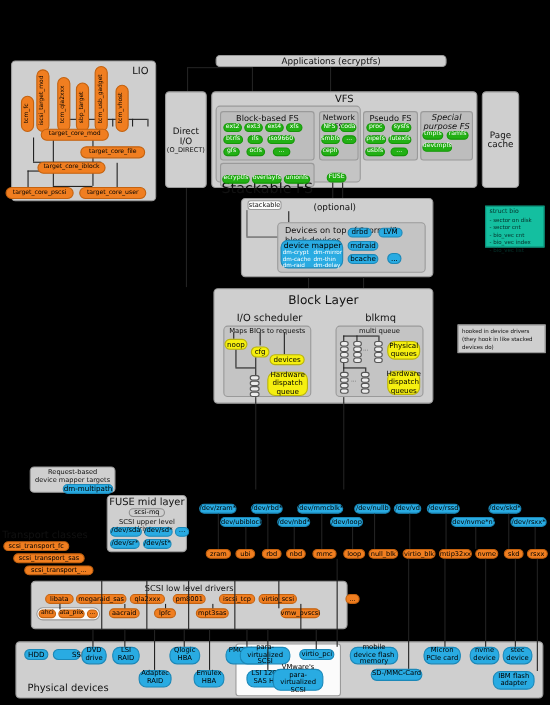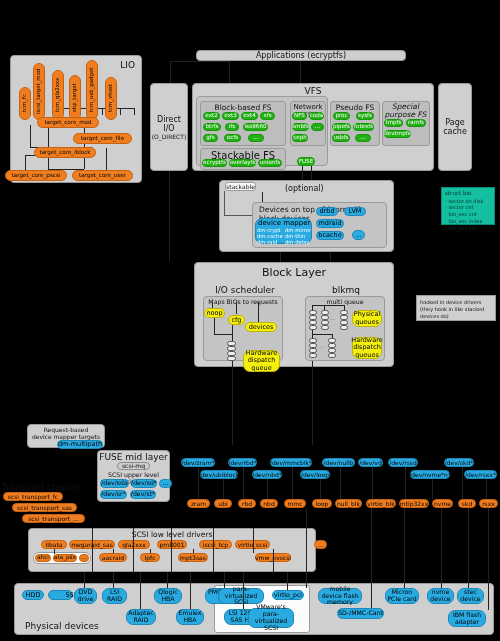--- a/index.html
+++ b/index.html
@@ -94,21 +94,21 @@
 <div class="abs pill green" style="left:241px;top:112px;width:17px;height:8px;">ext4</div>
 <div class="abs pill green" style="left:260px;top:112px;width:15px;height:8px;">xfs</div>
 <div class="abs pill green" style="left:203px;top:123px;width:18px;height:8px;">btrfs</div>
 <div class="abs pill green" style="left:225px;top:123px;width:14px;height:8px;">ifs</div>
 <div class="abs pill green" style="left:243px;top:123px;width:25px;height:8px;">iso9660</div>
 <div class="abs pill green" style="left:203px;top:134px;width:15px;height:8px;">gfs</div>
 <div class="abs pill green" style="left:224px;top:134px;width:17px;height:8px;">ocfs</div>
 <div class="abs pill green" style="left:248px;top:134px;width:16px;height:8px;">...</div>
 
 <div class="abs panel3" style="left:200px;top:148px;width:86px;height:22px;">
-  <div class="ttl" style="margin-top:1px;font-size:10px;">Stackable FS</div>
+  <div class="ttl" style="margin-top:15px;font-size:13px;">Stackable FS</div>
 </div>
 <div class="abs pill green" style="left:202px;top:159px;width:25px;height:8px;">ecryptfs</div>
 <div class="abs pill green" style="left:229px;top:159px;width:27px;height:8px;">overlayfs</div>
 <div class="abs pill green" style="left:258px;top:159px;width:24px;height:8px;">unionfs</div>
 
 <div class="abs panel3" style="left:290px;top:101px;width:36px;height:45px;">
   <div class="ttl" style="margin-top:1px;font-size:7px;">Network FS</div>
 </div>
 <div class="abs pill green" style="left:292px;top:112px;width:15px;height:8px;">NFS</div>
 <div class="abs pill green" style="left:309px;top:112px;width:15px;height:8px;">coda</div>
@@ -196,21 +196,21 @@
 </div>
 <div class="abs lnb" style="left:212px;top:302px;width:1px;height:6px;"></div>
 <div class="abs lnb" style="left:236px;top:302px;width:1px;height:12px;"></div>
 <div class="abs lnb" style="left:258px;top:302px;width:1px;height:20px;"></div>
 <div class="abs pill yellow" style="left:204px;top:308px;width:21px;height:10px;font-size:6.5px;">noop</div>
 <div class="abs pill yellow" style="left:228px;top:315px;width:17px;height:10px;font-size:6.5px;">cfg</div>
 <div class="abs pill yellow" style="left:245px;top:322px;width:32px;height:10px;font-size:6.5px;">devices</div>
 <div class="abs lnb" style="left:214px;top:318px;width:1px;height:16px;"></div>
 <div class="abs lnb" style="left:214px;top:334px;width:18px;height:1px;"></div>
 <div class="abs lnb" style="left:232px;top:325px;width:1px;height:16px;"></div>
-<div class="abs pill yellow wrapt" style="left:243px;top:350px;width:37px;height:22px;font-size:6.5px;line-height:1.15;">Hardware dispatch queue</div>
+<div class="abs pill yellow wrapt" style="left:243px;top:338px;width:37px;height:22px;font-size:6.5px;line-height:1.15;">Hardware dispatch queue</div>
 <div class="abs" style="left:227px;top:341px;width:10px;height:20px;">
   <div class="abs" style="left:0;top:0;width:9px;height:5px;border:1px solid #555;border-radius:4px;background:#ececec;"></div>
   <div class="abs" style="left:0;top:5px;width:9px;height:5px;border:1px solid #555;border-radius:4px;background:#ececec;"></div>
   <div class="abs" style="left:0;top:10px;width:9px;height:5px;border:1px solid #555;border-radius:4px;background:#ececec;"></div>
   <div class="abs" style="left:0;top:15px;width:9px;height:5px;border:1px solid #555;border-radius:4px;background:#ececec;"></div>
 </div>
 <div class="abs lnb" style="left:232px;top:361px;width:1px;height:6px;"></div>
 
 <div class="abs ttl med" style="left:306px;top:285px;width:80px;">blkmq</div>
 <div class="abs panel2" style="left:305px;top:296px;width:80px;height:65px;">

